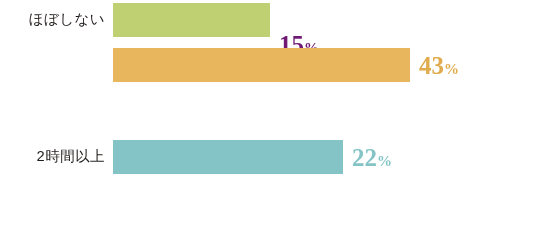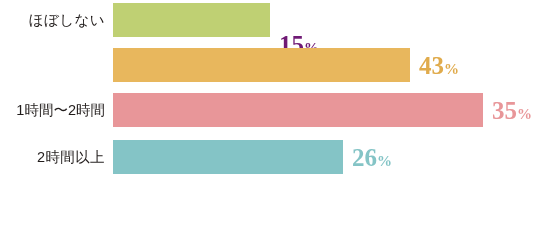--- a/index.html
+++ b/index.html
@@ -30,21 +30,21 @@
   .row-3 { top: 140px; padding-left: 28px; }
 
   .cat-label {
     position: absolute;
     left: 0;
     top: 0;
     width: 105px;
     height: 34px;
     line-height: 34px;
     text-align: right;
-    font-family: Liberation Sans, sans-serif;
+    font-family: Liberation Mono, monospace;
     font-size: 14.5px;
     letter-spacing: 0.4px;
     color: #221d1c;
     white-space: nowrap;
   }
   .row-2 .cat-label {
     width: 108px;
     left: -3px;
     font-size: 14.5px;
     letter-spacing: 0px;
@@ -87,29 +87,22 @@
     </div>
   </div>
 
   <div class="row row-1">
     <div class="bar" style="width:297px;background:#e8b75d;"></div>
     <div class="value" style="left:419px;color:#e0ab4c;">
       <span>43</span><span class="pct">%</span>
     </div>
   </div>
 
-  <div class="row row-2">
-    <div class="cat-label">1時間〜2時間</div>
-    <div class="bar" style="width:370px;background:#e89699;"></div>
-    <div class="value" style="left:492px;color:#e89699;">
-      <span>35</span><span class="pct">%</span>
-    </div>
-  </div>
 
   <div class="row row-3">
     <div class="cat-label">2時間以上</div>
     <div class="bar" style="width:230px;background:#84c4c6;"></div>
     <div class="value" style="left:352px;color:#84c4c6;">
-      <span>26</span><span class="pct">%</span>
+      <span>22</span><span class="pct">%</span>
     </div>
   </div>
 
 </div>
 
 </body></html>

